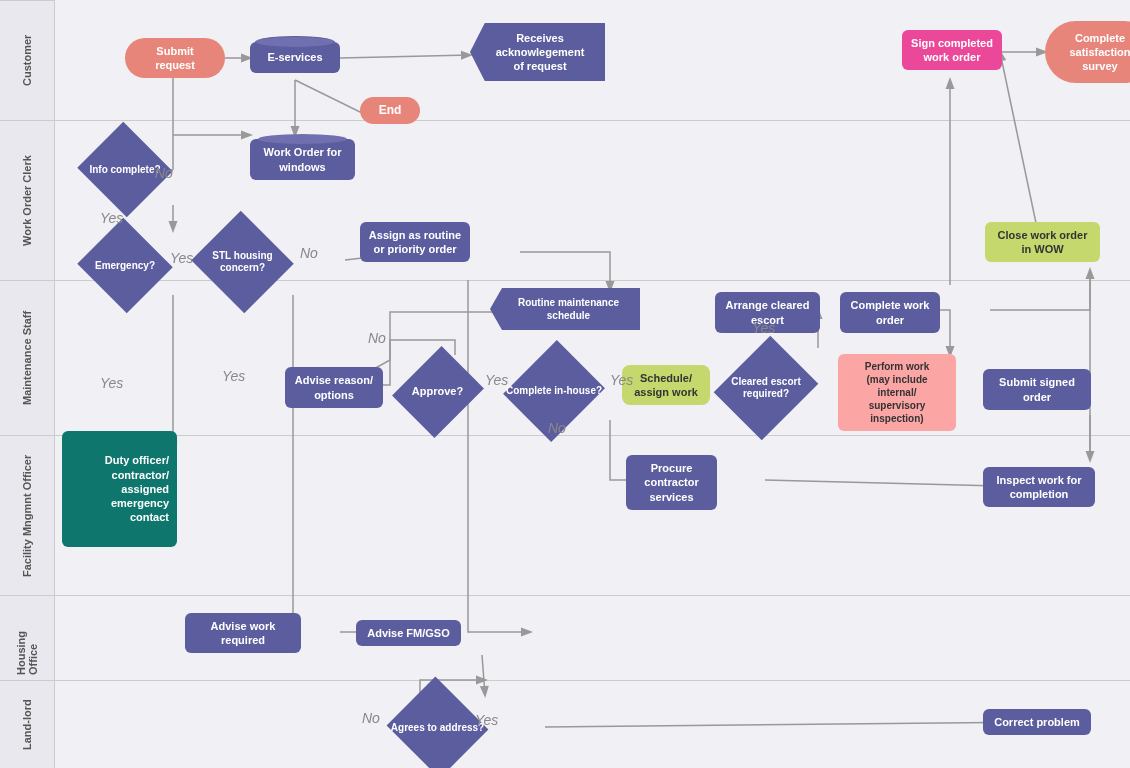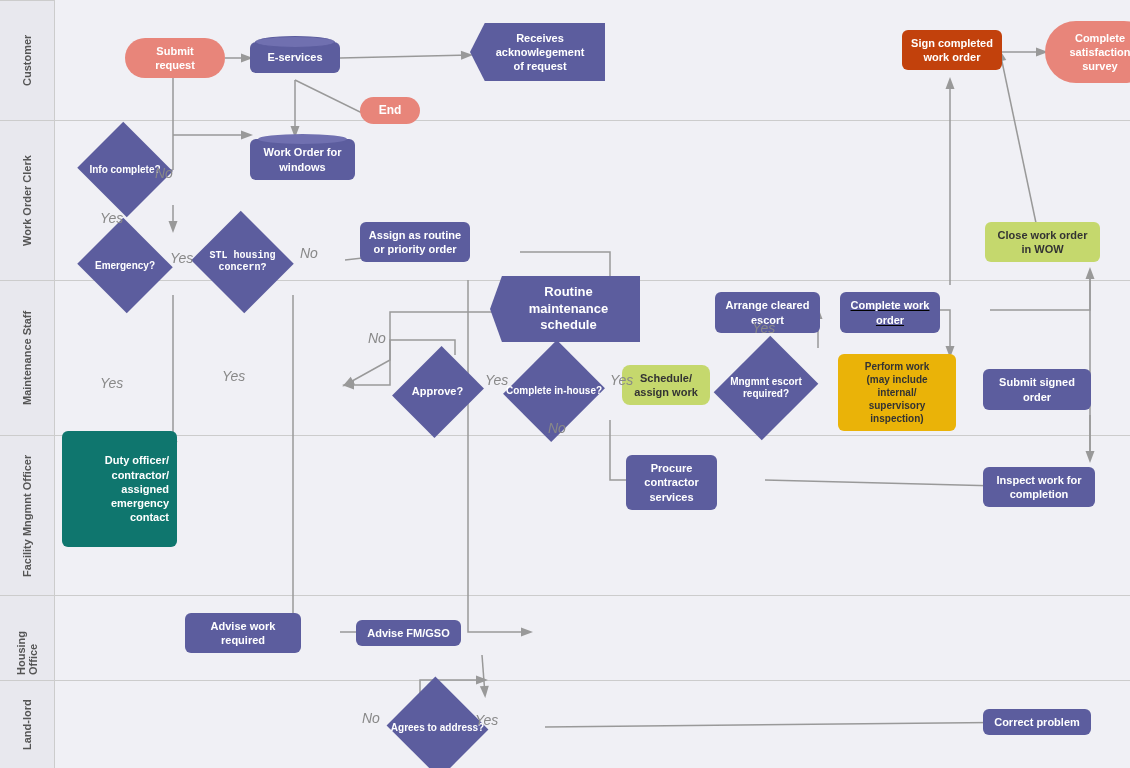--- a/index.html
+++ b/index.html
@@ -210,21 +210,21 @@
       <div style="position:absolute; top:-6px; left:5px; right:5px; height:12px; background:#7070b0; border-radius:50%; border:1px solid #5c5d9e;"></div>
       E-services
     </div>
   </div>
 
   <div class="node" style="left:470px; top:22px; width:135px; height:60px;">
     <div style="background:#5c5d9e; color:white; clip-path:polygon(15px 0%, calc(100% - 0px) 0%, 100% 50%, calc(100% - 0px) 100%, 15px 100%, 0% 50%); padding:8px 15px 8px 20px; font-size:11px; font-weight:600; text-align:center; width:100%; line-height:1.3;">Receives acknowlegement of request</div>
   </div>
 
   <div class="node" style="left:902px; top:20px; width:100px; height:60px;">
-    <div style="background:#c2410c; color:white; border-radius:6px; padding:6px 8px; font-size:11px; font-weight:600; text-align:center; width:100%; line-height:1.3;">Sign completed work order</div>
+    <div style="background:#ec4899; color:white; border-radius:6px; padding:6px 8px; font-size:11px; font-weight:600; text-align:center; width:100%; line-height:1.3;">Sign completed work order</div>
   </div>
 
   <div class="node" style="left:1045px; top:22px; width:110px; height:60px;">
     <div style="background:#e8857a; color:white; border-radius:50px; padding:10px 8px; font-size:11px; font-weight:600; text-align:center; width:100%; line-height:1.3;">Complete satisfaction survey</div>
   </div>
 
   <div class="node" style="left:360px; top:93px; width:60px; height:35px;">
     <div style="background:#e8857a; color:white; border-radius:20px; padding:6px 10px; font-size:12px; font-weight:700; text-align:center; width:100%;">End</div>
   </div>
 
@@ -242,47 +242,50 @@
     </div>
   </div>
 
   <div class="node" style="left:75px; top:228px; width:100px; height:75px;">
     <div style="position:relative; width:100%; height:100%;">
       <div style="position:absolute; left:15px; top:5px; width:70px; height:65px; background:#5c5d9e; transform:rotate(45deg);"></div>
       <div style="position:absolute; inset:0; display:flex; align-items:center; justify-content:center; color:white; font-size:10px; font-weight:600; text-align:center; line-height:1.2;">Emergency?</div>
     </div>
   </div>
 
-  <div class="node" style="left:185px; top:222px; width:115px; height:80px;font-family:Liberation Mono, monospace;">
+  <div class="node" style="left:185px; top:222px; width:115px; height:80px;">
     <div style="position:relative; width:100%; height:100%;">
       <div style="position:absolute; left:20px; top:5px; width:75px; height:70px; background:#5c5d9e; transform:rotate(45deg);"></div>
       <div style="position:absolute; inset:0; display:flex; align-items:center; justify-content:center; color:white; font-size:10px; font-weight:600; text-align:center; line-height:1.2; padding:5px;">STL housing concern?</div>
     </div>
   </div>
 
   <div class="node" style="left:360px; top:212px; width:110px; height:60px;">
     <div style="background:#5c5d9e; color:white; border-radius:6px; padding:6px 8px; font-size:11px; font-weight:600; text-align:center; width:100%; line-height:1.3;">Assign as routine or priority order</div>
   </div>
 
   <div class="node" style="left:490px; top:285px; width:150px; height:48px;">
-    <div style="background:#5c5d9e; color:white; clip-path:polygon(12px 0%, 100% 0%, calc(100% - 0px) 50%, 100% 100%, 12px 100%, 0% 50%); padding:8px 15px 8px 22px; font-size:13px; font-weight:600; text-align:center; width:100%; line-height:1.3;">Routine maintenance schedule</div>
+    <div style="background:#5c5d9e; color:white; clip-path:polygon(12px 0%, 100% 0%, calc(100% - 0px) 50%, 100% 100%, 12px 100%, 0% 50%); padding:8px 15px 8px 22px; font-size:10px; font-weight:600; text-align:center; width:100%; line-height:1.3;">Routine maintenance schedule</div>
   </div>
 
   <div class="node" style="left:715px; top:285px; width:105px; height:55px;">
     <div style="background:#5c5d9e; color:white; border-radius:6px; padding:6px 8px; font-size:11px; font-weight:600; text-align:center; width:100%; line-height:1.3;">Arrange cleared escort</div>
   </div>
 
-  <div class="node" style="left:840px; top:285px; width:100px; height:55px;text-decoration:underline;">
+  <div class="node" style="left:840px; top:285px; width:100px; height:55px;">
     <div style="background:#5c5d9e; color:white; border-radius:6px; padding:6px 8px; font-size:11px; font-weight:600; text-align:center; width:100%; line-height:1.3;">Complete work order</div>
   </div>
 
   <div class="node" style="left:985px; top:212px; width:115px; height:60px;">
     <div style="background:#c5d86d; color:#333; border-radius:6px; padding:6px 8px; font-size:11px; font-weight:600; text-align:center; width:100%; line-height:1.3;">Close work order in WOW</div>
   </div>
 
+  <div class="node" style="left:285px; top:360px; width:98px; height:55px;">
+    <div style="background:#5c5d9e; color:white; border-radius:6px; padding:6px 8px; font-size:11px; font-weight:600; text-align:center; width:100%; line-height:1.3;">Advise reason/ options</div>
+  </div>
 
   <div class="node" style="left:390px; top:352px; width:95px; height:80px;">
     <div style="position:relative; width:100%; height:100%;">
       <div style="position:absolute; left:18px; top:5px; width:60px; height:70px; background:#5c5d9e; transform:rotate(45deg);"></div>
       <div style="position:absolute; inset:0; display:flex; align-items:center; justify-content:center; color:white; font-size:11px; font-weight:600; text-align:center; line-height:1.2;">Approve?</div>
     </div>
   </div>
 
   <div class="node" style="left:500px; top:350px; width:108px; height:82px;">
     <div style="position:relative; width:100%; height:100%;">
@@ -291,26 +294,26 @@
     </div>
   </div>
 
   <div class="node" style="left:622px; top:355px; width:88px; height:60px;">
     <div style="background:#c5d86d; color:#333; border-radius:8px; padding:6px 8px; font-size:11px; font-weight:600; text-align:center; width:100%; line-height:1.3;">Schedule/ assign work</div>
   </div>
 
   <div class="node" style="left:712px; top:344px; width:108px; height:88px;">
     <div style="position:relative; width:100%; height:100%;">
       <div style="position:absolute; left:20px; top:4px; width:68px; height:80px; background:#5c5d9e; transform:rotate(45deg);"></div>
-      <div style="position:absolute; inset:0; display:flex; align-items:center; justify-content:center; color:white; font-size:10px; font-weight:600; text-align:center; line-height:1.2; padding:5px;">Mngmnt escort required?</div>
+      <div style="position:absolute; inset:0; display:flex; align-items:center; justify-content:center; color:white; font-size:10px; font-weight:600; text-align:center; line-height:1.2; padding:5px;">Cleared escort required?</div>
     </div>
   </div>
 
   <div class="node" style="left:838px; top:352px; width:118px; height:80px;">
-    <div style="background:#eab308; color:#333; border-radius:6px; padding:6px 20px; font-size:10px; font-weight:600; text-align:center; width:100%; line-height:1.3;">Perform work (may include internal/ supervisory inspection)</div>
+    <div style="background:#fca5a5; color:#333; border-radius:6px; padding:6px 20px; font-size:10px; font-weight:600; text-align:center; width:100%; line-height:1.3;">Perform work (may include internal/ supervisory inspection)</div>
   </div>
 
   <div class="node" style="left:983px; top:362px; width:108px; height:55px;">
     <div style="background:#5c5d9e; color:white; border-radius:6px; padding:6px 8px; font-size:11px; font-weight:600; text-align:center; width:100%; line-height:1.3;">Submit signed order</div>
   </div>
 
   <div class="node" style="left:62px; top:448px; width:115px; height:82px;">
     <div style="background:#0f766e; color:white; border-radius:6px; padding:22px 8px; font-size:11px; font-weight:600; text-align:right; width:100%; line-height:1.3;">Duty officer/ contractor/ assigned emergency contact</div>
   </div>
 

